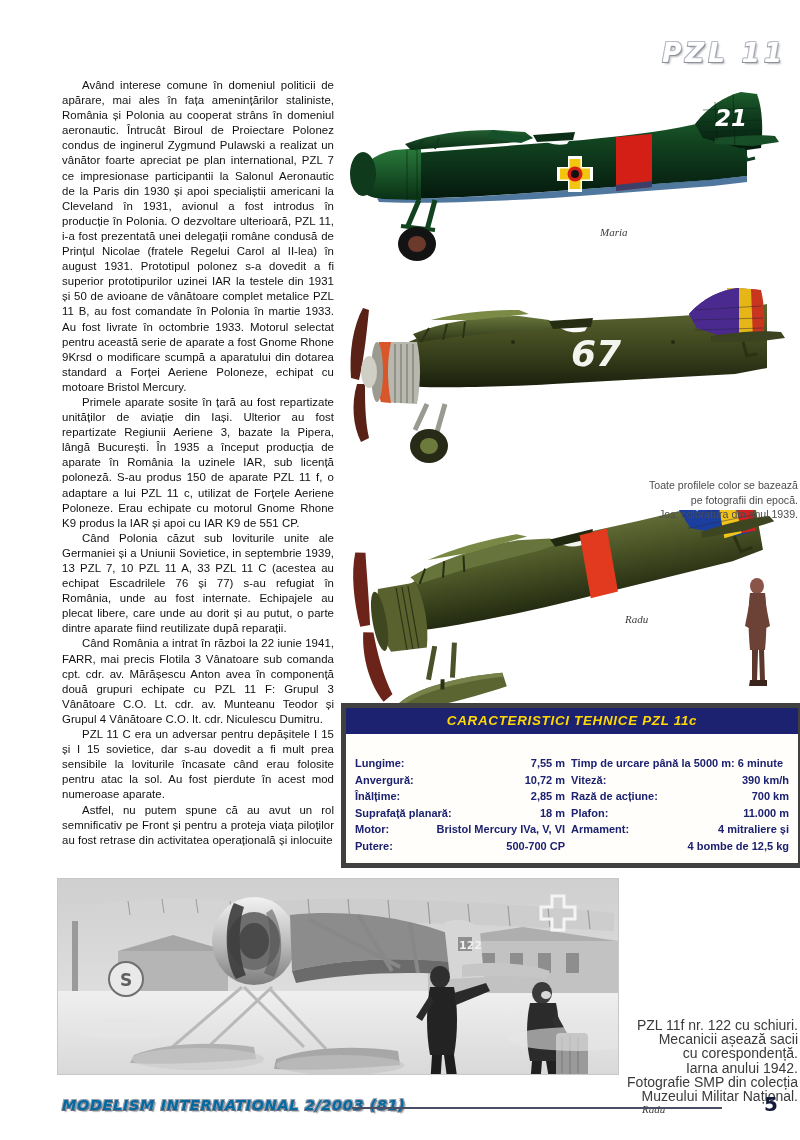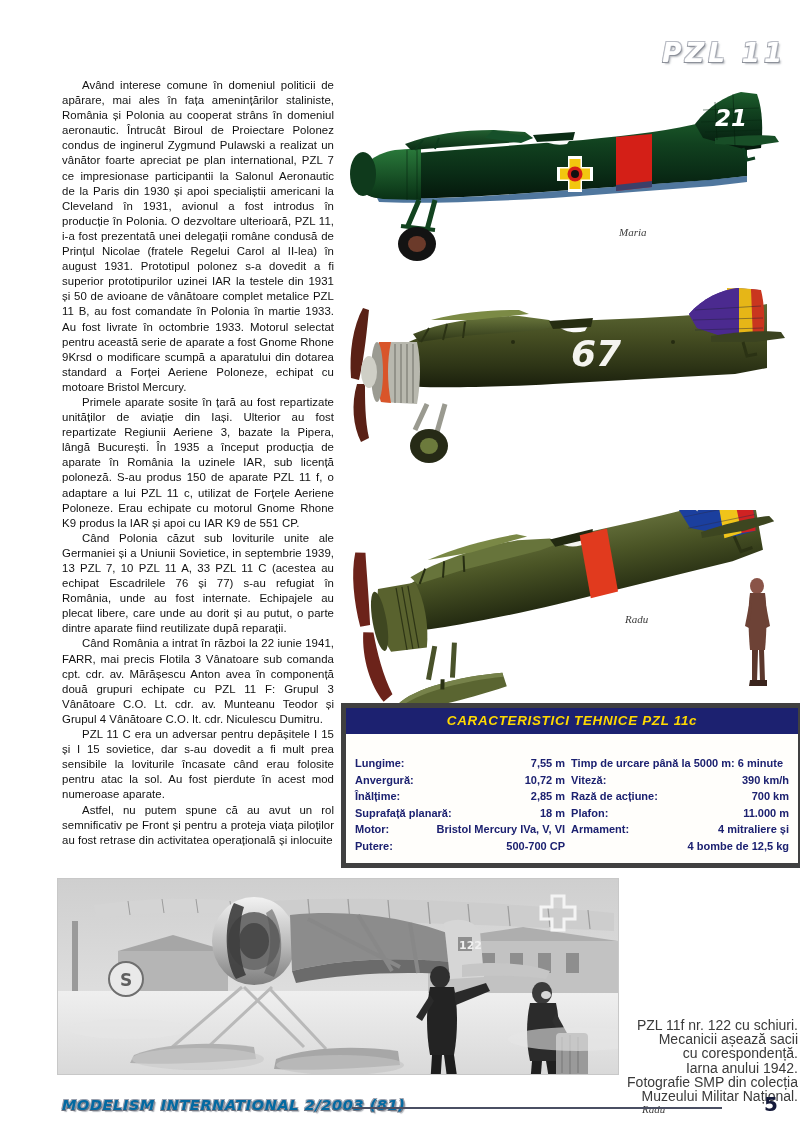--- a/index.html
+++ b/index.html
@@ -47,21 +47,21 @@
   .p3{left:8px;top:440px;width:450px;height:195px;}
 
   
   .profile svg{display:block;width:100%;height:100%;}
 
   .artist-sig{
     position:absolute;
     font-family:"Liberation Serif", serif;
     font-style:italic;font-size:11px;color:#3c3c3c;
   }
-  .sig1{left:276px;top:146px;}
+  .sig1{left:257px;top:146px;}
   .sig2{left:282px;top:333px;}
   .sig3{left:296px;top:593px;}
 
   
   .art-note{
     position:absolute;left:560px;top:478px;width:238px;
     text-align:right;font-size:10.6px;line-height:14.5px;color:#4c4c4c;
   }
 
   
@@ -335,20 +335,25 @@
           <path d="M4,72 L4,104 L9,104 L10,72 Z" fill="#5b372c"></path>
           <path d="M11,72 L12,104 L17,104 L16,72 Z" fill="#5b372c"></path>
           <path d="M2,102 L11,102 L11,108 L1,108 Z" fill="#3a241c"></path>
           <path d="M11,102 L19,102 L19,108 L10,108 Z" fill="#3a241c"></path>
         </g>
       </svg>
       <div class="artist-sig sig3">Radu</div>
     </div>
   </div>
 
+  <div class="art-note">
+    <div>Toate profilele color se bazează</div>
+    <div>pe fotografii din epocă.</div>
+    <div>Jos: coloratura din anul 1939.</div>
+  </div>
 
   <div class="spec">
     <div class="spec-title">CARACTERISTICI TEHNICE PZL 11c</div>
     <div class="spec-body">
       <div class="spec-col">
         <div class="spec-row">
           <span class="k">Lungime:</span>
           <span class="v">7,55 m</span>
         </div>
         <div class="spec-row">

